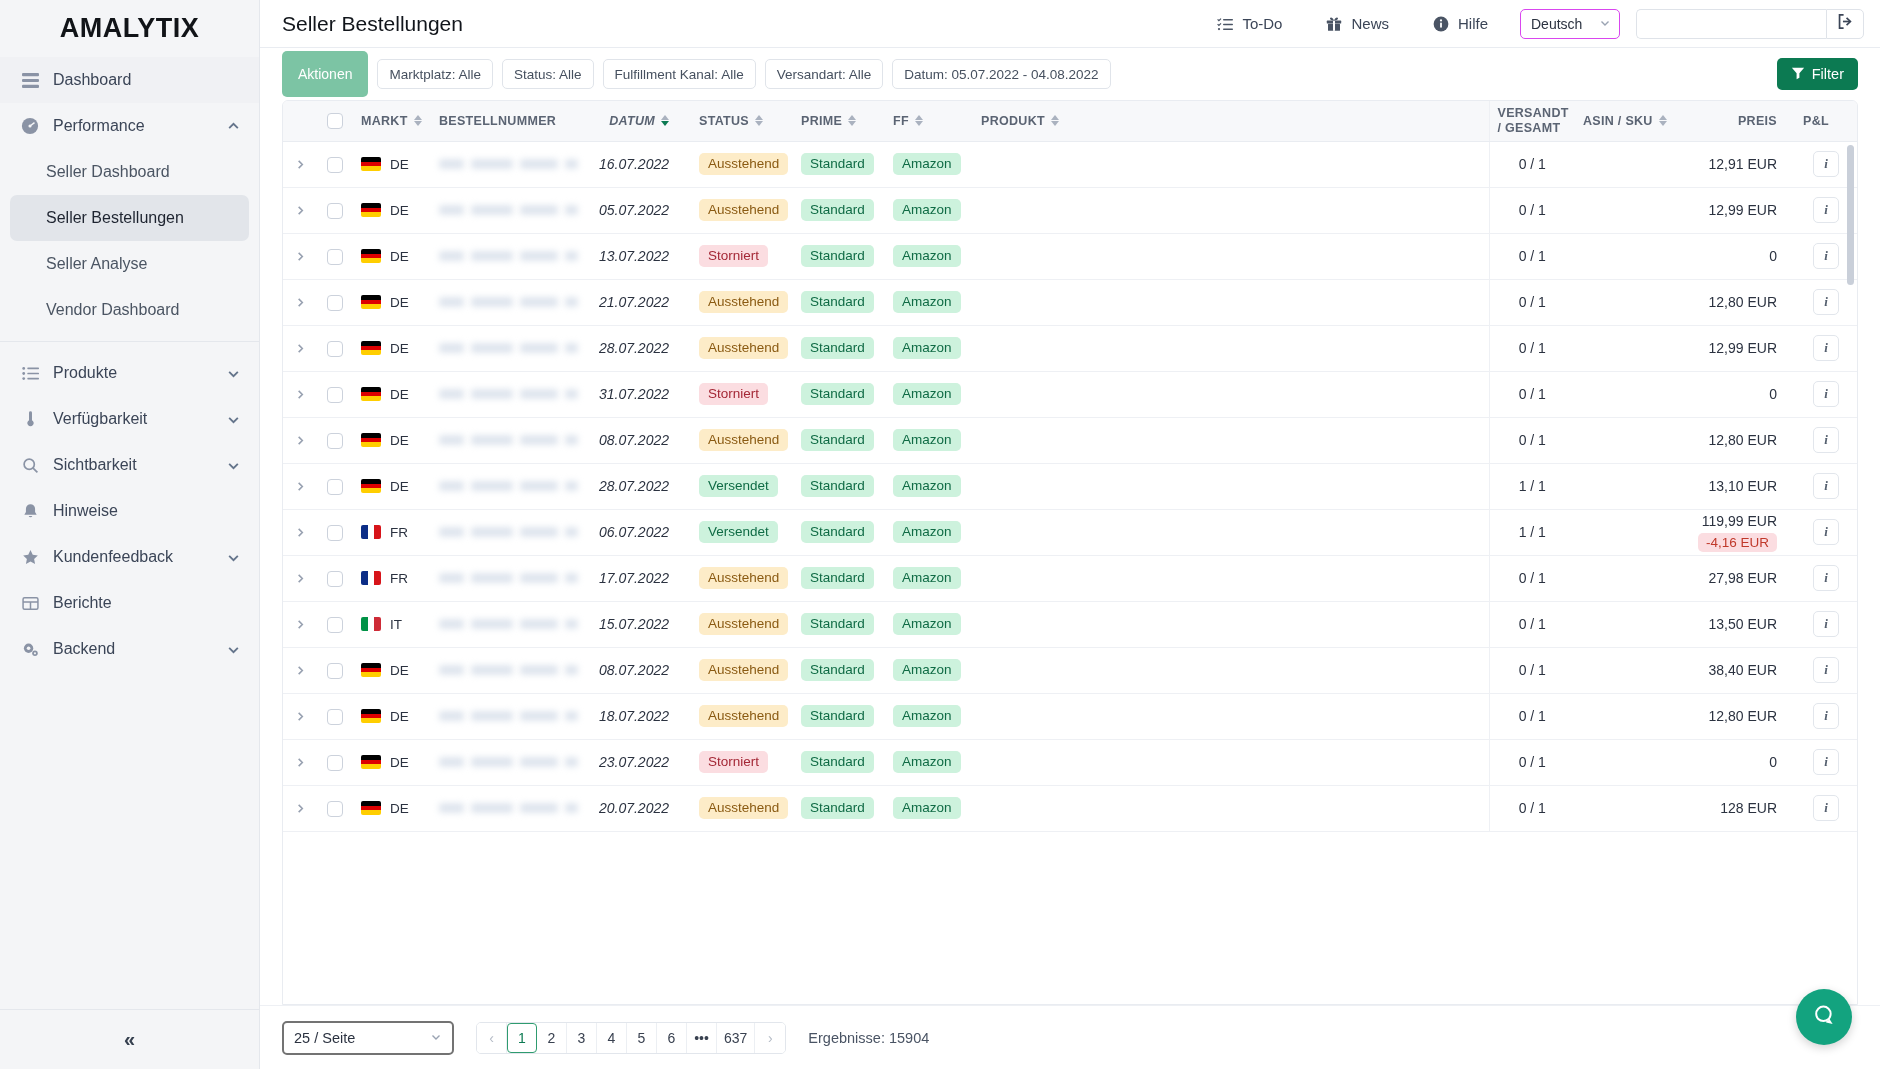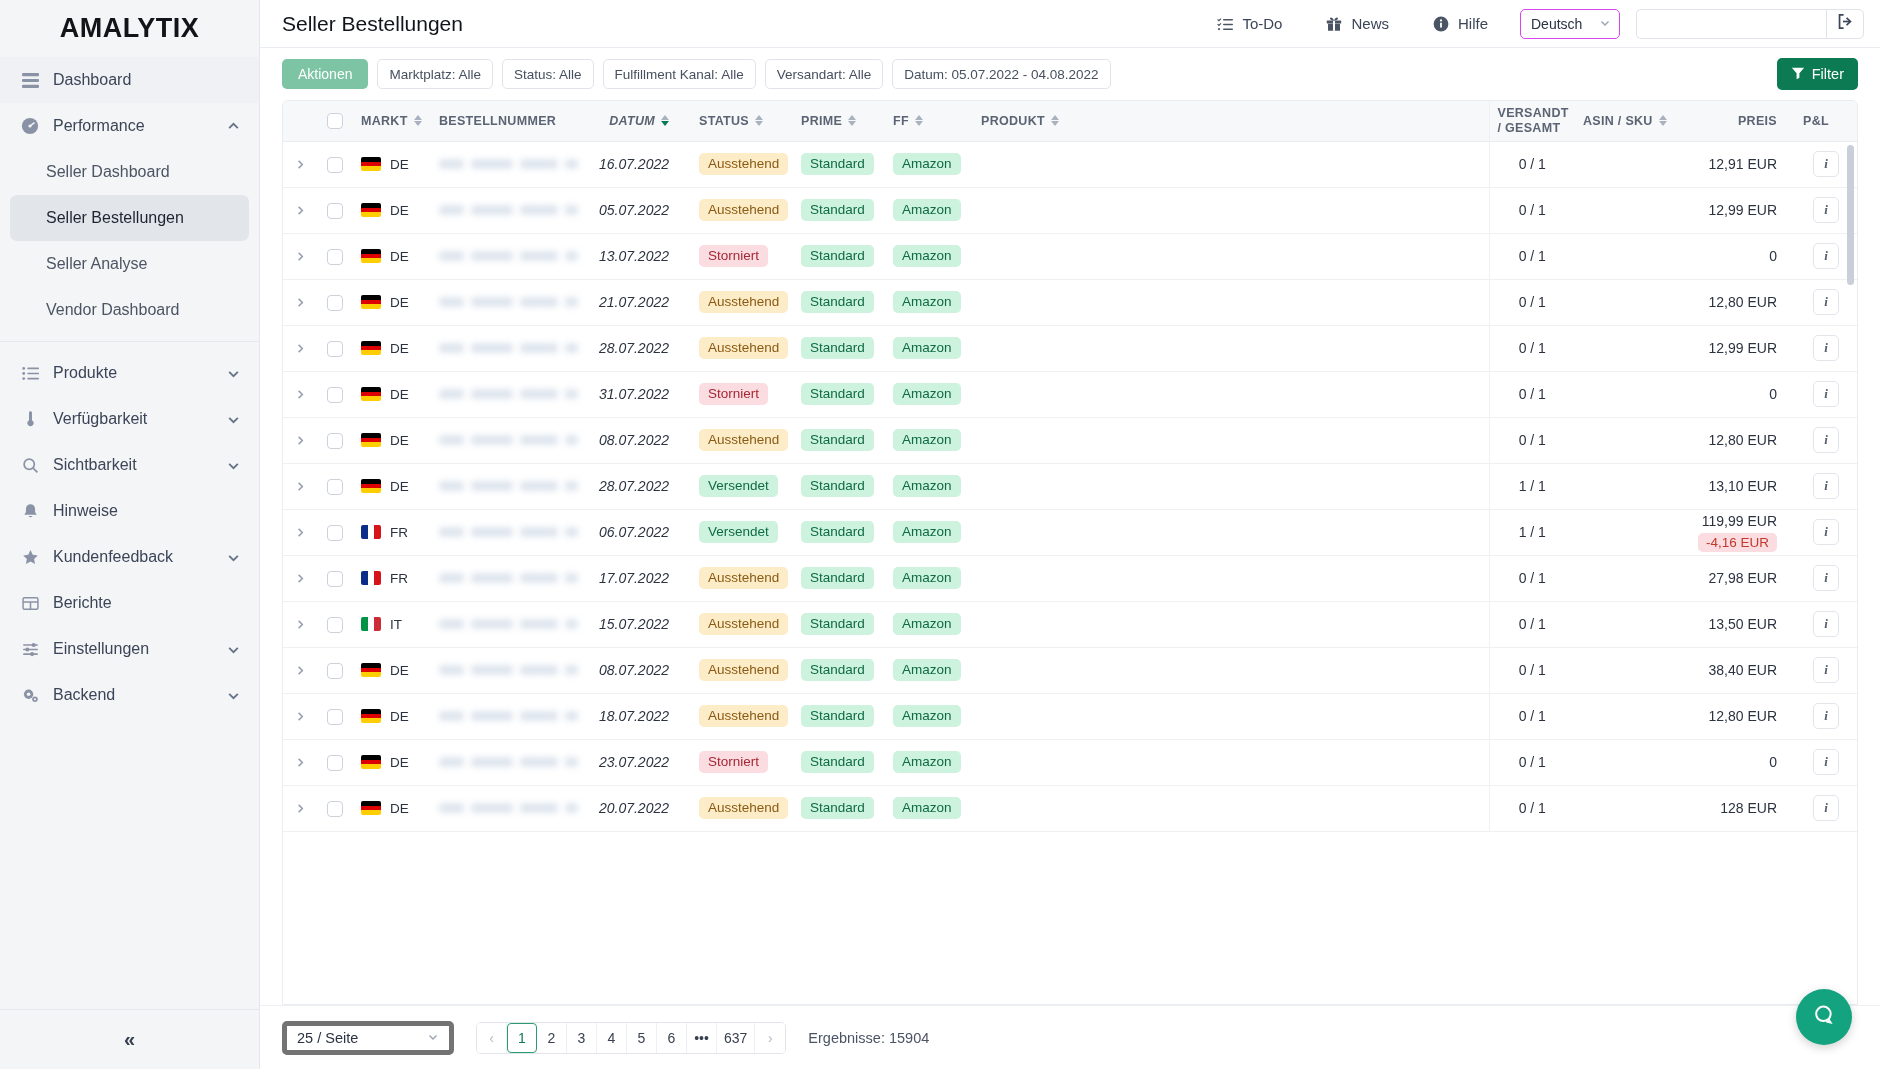--- a/index.html
+++ b/index.html
@@ -84,21 +84,21 @@
     background: #fff;
   }
 
   
   .filterbar {
     height: 52px; display: flex; align-items: center; gap: 9px;
     padding: 0 22px; background: #fff;
   }
   .btn-aktionen {
     background: #7cc4a4; color: #fff; border: none; border-radius: 5px;
-    height: 30px; padding: 0 16px; font-size: 14px; font-family: inherit; cursor: pointer;
+    height: 46px; padding: 0 16px; font-size: 14px; font-family: inherit; cursor: pointer;
   }
   .chip {
     border: 1px solid #e0e4ea; border-radius: 5px; height: 30px;
     display: flex; align-items: center; padding: 0 11px;
     font-size: 13.5px; color: #46505f; background: #fff; cursor: pointer;
   }
   .btn-filter {
     margin-left: auto; background: #0c7a52; color: #fff; border: none;
     border-radius: 5px; height: 32px; padding: 0 14px;
     display: flex; align-items: center; gap: 7px;
@@ -168,21 +168,21 @@
       display: inline-flex; align-items: center; justify-content: center;
       font-size: 13px; color: #55606f; font-weight: 700; cursor: pointer; font-style: italic;
       font-family: "Liberation Serif", serif; background: #fff; }
 
   .vscroll { position: absolute; top: 44px; right: 3px; width: 7px; height: 140px;
       background: #c9cfd9; border-radius: 4px; cursor: pointer; }
 
   
   .footer { height: 64px; display: flex; align-items: center; gap: 22px; padding: 0 22px;
       background: #fff; border-top: 1px solid #eef0f4; }
-  .per-page { width: 172px; height: 34px; border: 5px solid #737373; border-radius: 5px;
+  .per-page { width: 172px; height: 34px; border: 2px solid #737373; border-radius: 5px;
       display: flex; align-items: center; padding: 0 10px; font-size: 14.5px; color: #2b3240; cursor: pointer; }
   .per-page .chev { margin-left: auto; color: #9aa3b2; font-size: 11px; }
   .pager { display: flex; border: 1px solid #e2e6ec; border-radius: 5px; overflow: hidden; height: 32px; }
   .pager > div { min-width: 30px; padding: 0 7px; display: flex; align-items: center; justify-content: center;
       font-size: 14px; color: #394150; border-right: 1px solid #eceff3; cursor: pointer; background: #fff; }
   .pager > div:last-child { border-right: none; }
   .pager .arrow { color: #b4bbc6; }
   .pager .cur { border: 1px solid #2e9b6f; color: #0c7a52; border-radius: 4px; }
   .results { font-size: 14.5px; color: #4a5464; }
 
@@ -319,38 +319,20 @@
       <div class="nav-item">
         <span class="ico">
           <svg width="17" height="17" viewBox="0 0 16 16" fill="none" stroke="currentColor" stroke-width="1.4">
               <rect x="1" y="2.5" width="14" height="11" rx="1.4"></rect>
               <path d="M1 6.6h14M8 6.6v6.9"></path>
             </svg>
         </span>
         <span class="label">Berichte</span>
       </div>
 
-      <div class="nav-item">
-        <span class="ico">
-          <svg width="17" height="17" viewBox="0 0 16 16" fill="currentColor">
-              <rect x="1" y="3" width="14" height="1.5" rx="0.7"></rect>
-              <circle cx="11" cy="3.75" r="1.9"></circle>
-              <rect x="1" y="7.3" width="14" height="1.5" rx="0.7"></rect>
-              <circle cx="5" cy="8.05" r="1.9"></circle>
-              <rect x="1" y="11.6" width="14" height="1.5" rx="0.7"></rect>
-              <circle cx="9.5" cy="12.35" r="1.9"></circle>
-            </svg>
-        </span>
-        <span class="label">Einstellungen</span>
-        <span class="chev">
-          <svg width="13" height="13" viewBox="0 0 12 12" fill="none" stroke="currentColor" stroke-width="1.7">
-              <path d="M2 4.5 L6 8.5 L10 4.5"></path>
-            </svg>
-        </span>
-      </div>
 
       <div class="nav-item">
         <span class="ico">
           <svg width="17" height="17" viewBox="0 0 16 16" fill="currentColor">
               <circle cx="6.2" cy="6.8" r="4.4"></circle>
               <circle cx="6.2" cy="6.8" r="1.7" fill="#f4f5f7"></circle>
               <circle cx="12.2" cy="11.6" r="2.6"></circle>
               <circle cx="12.2" cy="11.6" r="1" fill="#f4f5f7"></circle>
             </svg>
         </span>

